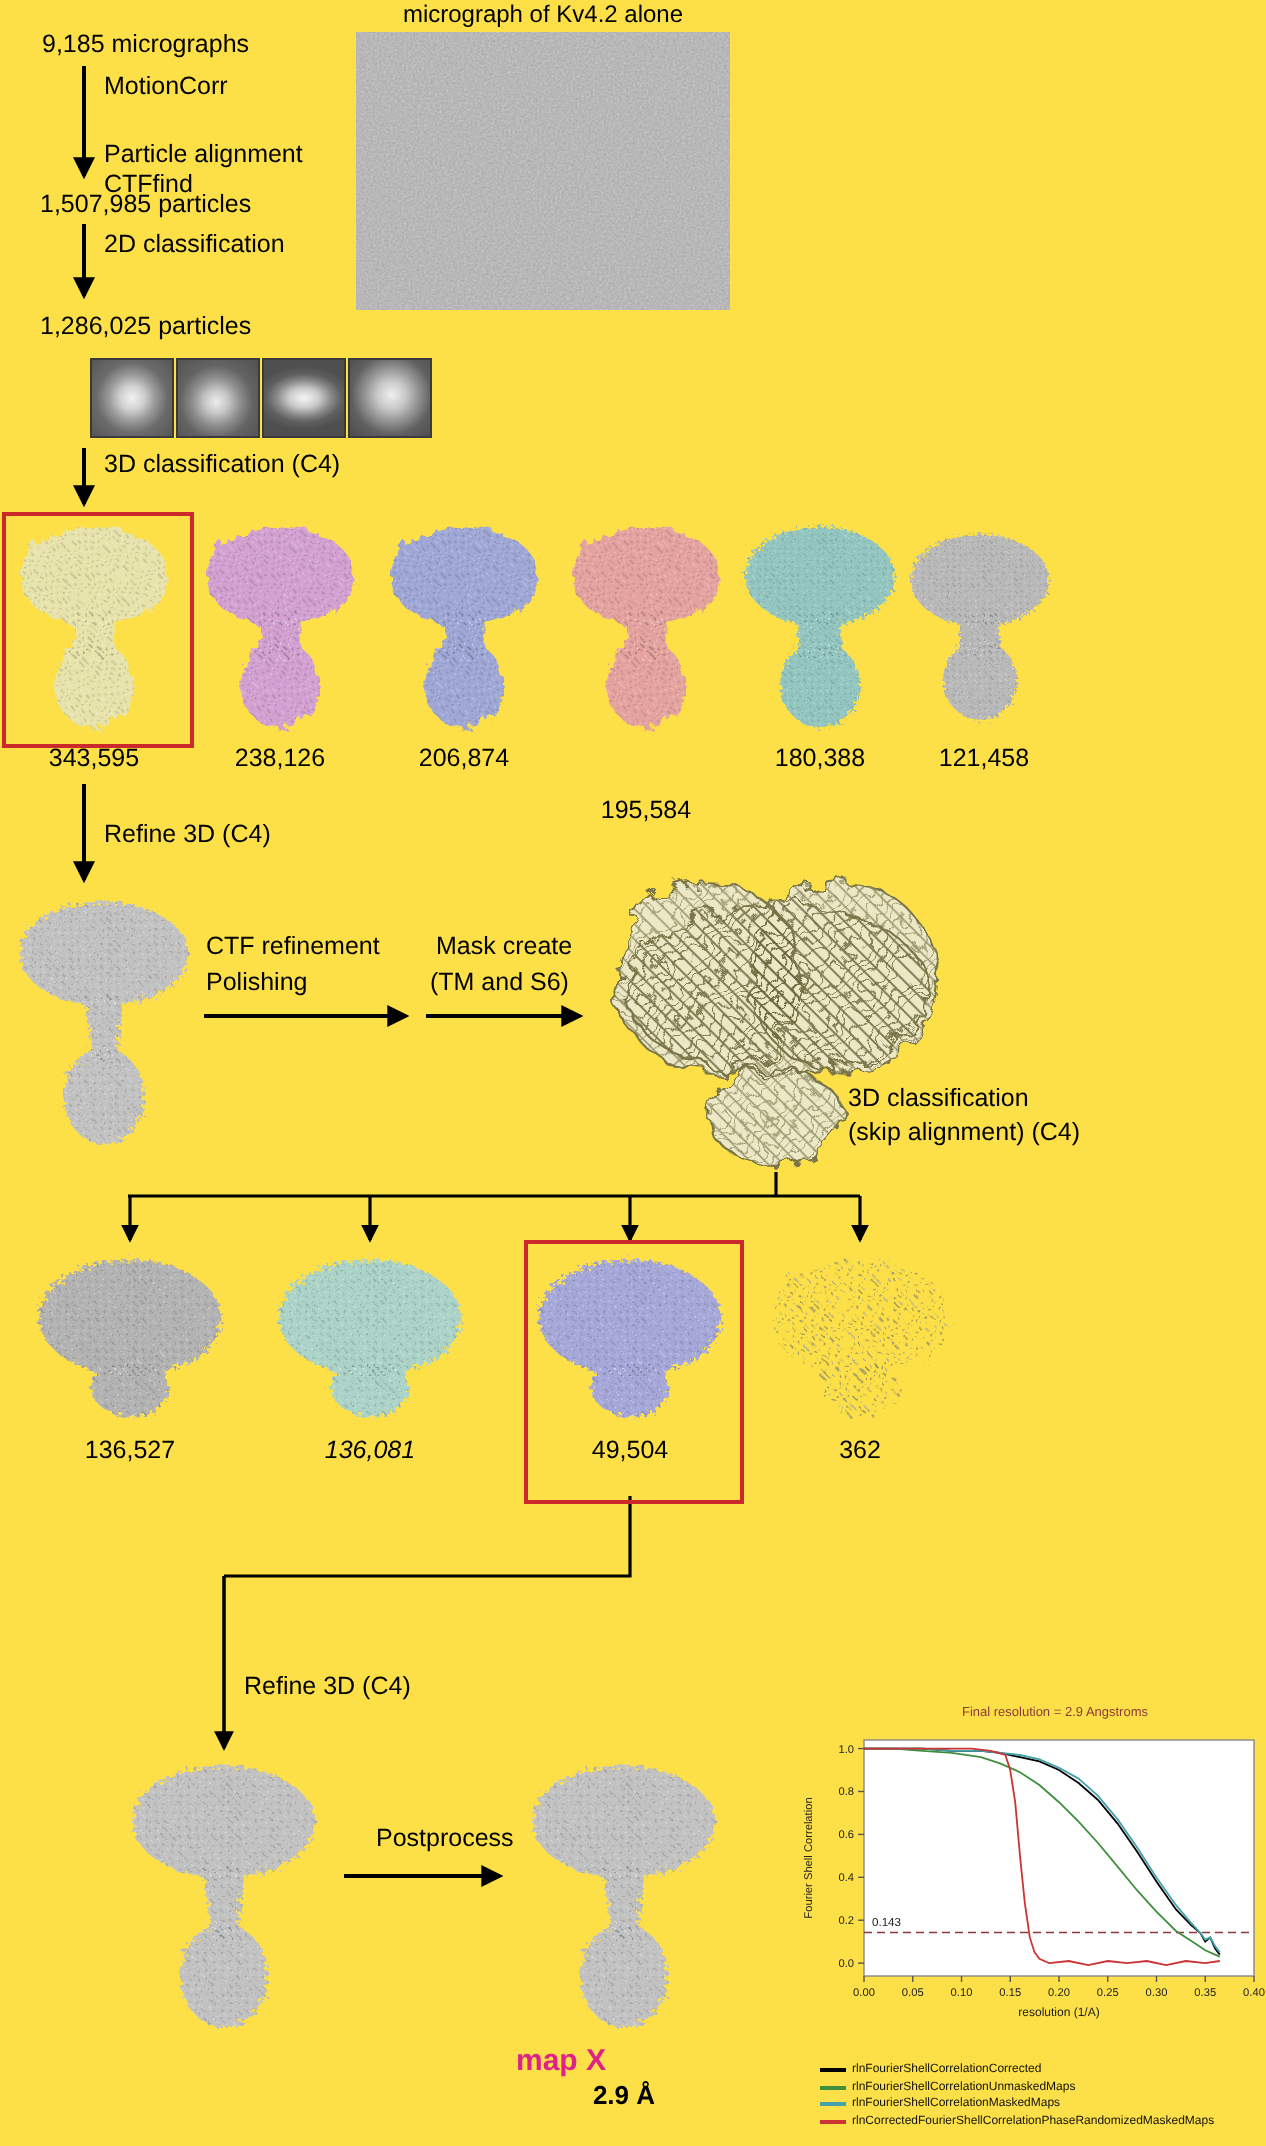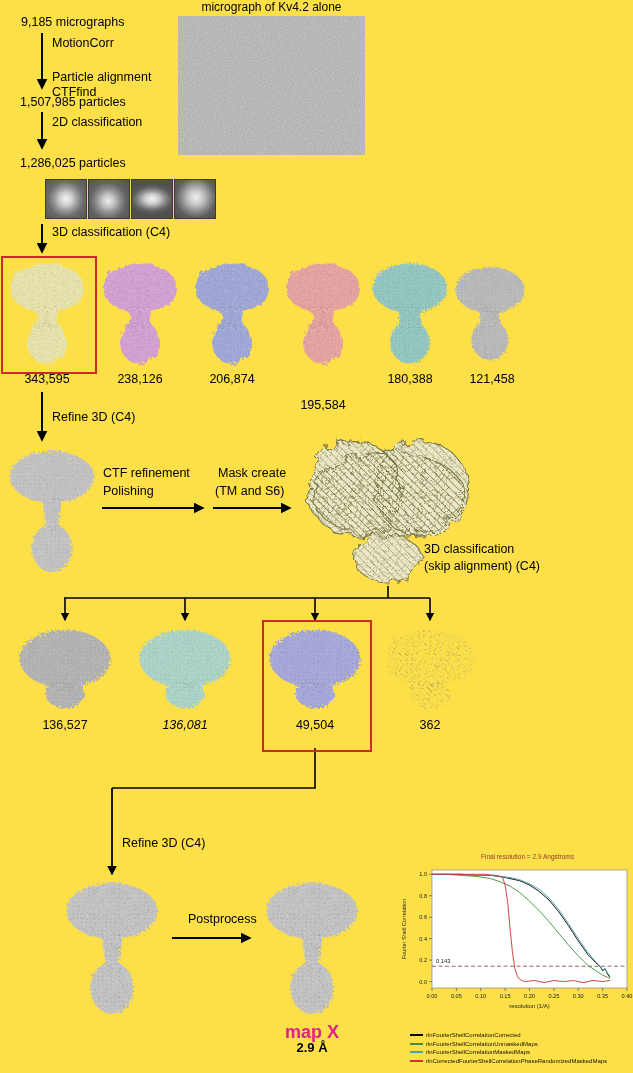--- a/index.html
+++ b/index.html
@@ -17,21 +17,21 @@
   .sel-box { position:absolute; border:2px solid #cc2a2a; }
 
   .micrograph { position:absolute; left:178px; top:16px; width:187px; height:139px; }
 
   .t2d { position:absolute; top:179px; width:42px; height:40px; box-sizing:border-box; border:1px solid #3a3a3a; }
   .t2d-1 { left:45px;  background: radial-gradient(circle at 50% 50%, #f2f2f2 0%, #d0d0d0 22%, #9a9a9a 42%, #6b6b6b 64%, #565656 100%); }
   .t2d-2 { left:88px;  background: radial-gradient(circle at 48% 55%, #ededed 0%, #c6c6c6 20%, #8f8f8f 40%, #636363 62%, #515151 100%); }
   .t2d-3 { left:131px; background: radial-gradient(ellipse 62% 42% at 50% 50%, #f5f5f5 0%, #cccccc 30%, #8a8a8a 55%, #5f5f5f 76%, #4f4f4f 100%); }
   .t2d-4 { left:174px; background: radial-gradient(circle at 52% 46%, #efefef 0%, #c9c9c9 24%, #939393 46%, #606060 68%, #4c4c4c 100%); }
 
-  .map-name { position:absolute; font-size:18px; font-weight:bold; text-align:center; color:#e0218a; }
+  .map-name { position:absolute; font-size:15px; font-weight:bold; text-align:left; color:#e0218a; }
   .map-res  { position:absolute; font-size:13px; text-align:center; color:#000; }
 
   .fsc-title { position:absolute; left:420px; top:853px; width:215px; text-align:center; font-size:6.5px; color:#8b3a3a; }
   #fsc-svg   { position:absolute; left:398px; top:862px; }
   #fsc-legend{ position:absolute; left:410px; top:1032px; }
   .legend-row { display:flex; align-items:center; gap:3px; margin-bottom:2.5px; }
   .legend-swatch { display:inline-block; width:13px; height:2px; flex:0 0 auto; }
   .legend-label { font-size:6px; white-space:nowrap; color:#111; }
 </style>
 </head>

